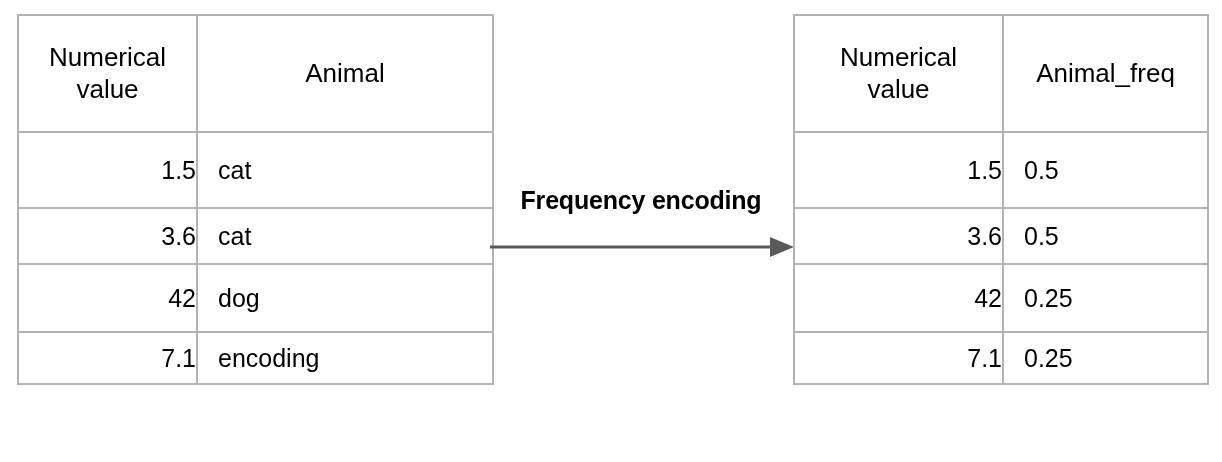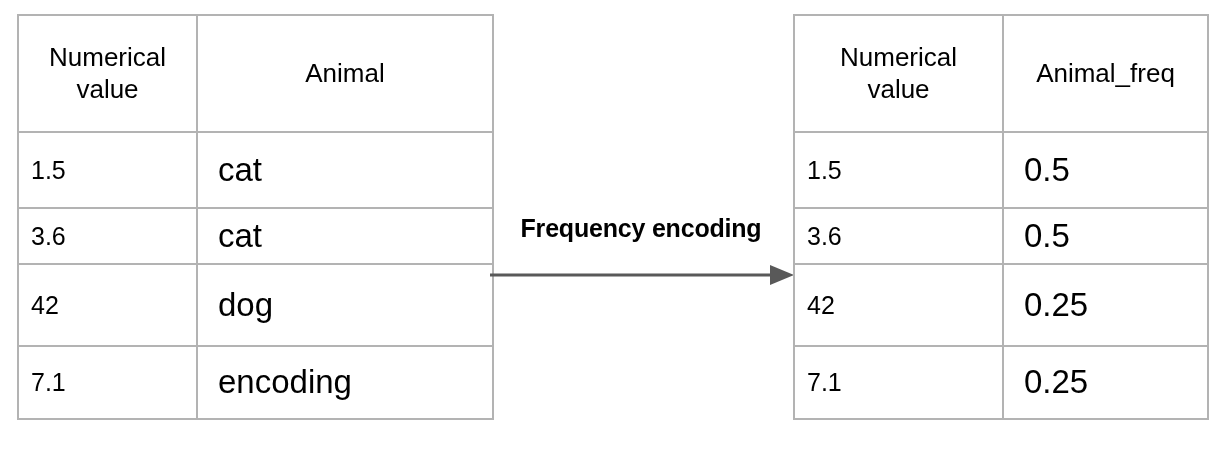--- a/index.html
+++ b/index.html
@@ -56,55 +56,54 @@
   
   #table-source .col-num   { width: 179px; }
   #table-source .col-val   { width: 296px; }
   #table-encoded .col-num  { width: 209px; }
   #table-encoded .col-val  { width: 205px; }
 
   
   .hdr-row   { height: 117px; }
   .row-1     { height: 76px;  }
   .row-2     { height: 56px;  }
-  .row-3     { height: 82px;  }
-  .row-4     { height: 73px;  }
+  .row-3     { height: 68px;  }
+  .row-4     { height: 52px;  }
 
   .cell-inner {
     display: block;
     line-height: 1.22;
   }
 
   .hdr-cell .cell-inner {
     text-align: center;
     font-size: 26px;
   }
   .hdr-cell.wrap-two .cell-inner {
     padding: 0 14px;
   }
 
   .num-cell .cell-inner {
+    text-align: right;
+    font-size: 25px;
+    margin-left: 12px;
+  }
+  .txt-cell .cell-inner {
     text-align: left;
     font-size: 25px;
-    margin-left: 12px;
-  }
-  .txt-cell .cell-inner {
-    text-align: left;
-    font-size: 33px;
     padding-left: 20px;
   }
 
   
   #arrow-group {
     position: absolute;
     left: 488px;
     top: 186px;
     width: 306px;
     height: 80px;
-    margin-top: 28px;
   }
   #arrow-label {
     position: absolute;
     left: 0;
     top: 0;
     width: 306px;
     text-align: center;
     font-size: 25px;
     font-weight: bold;
     letter-spacing: -0.2px;

